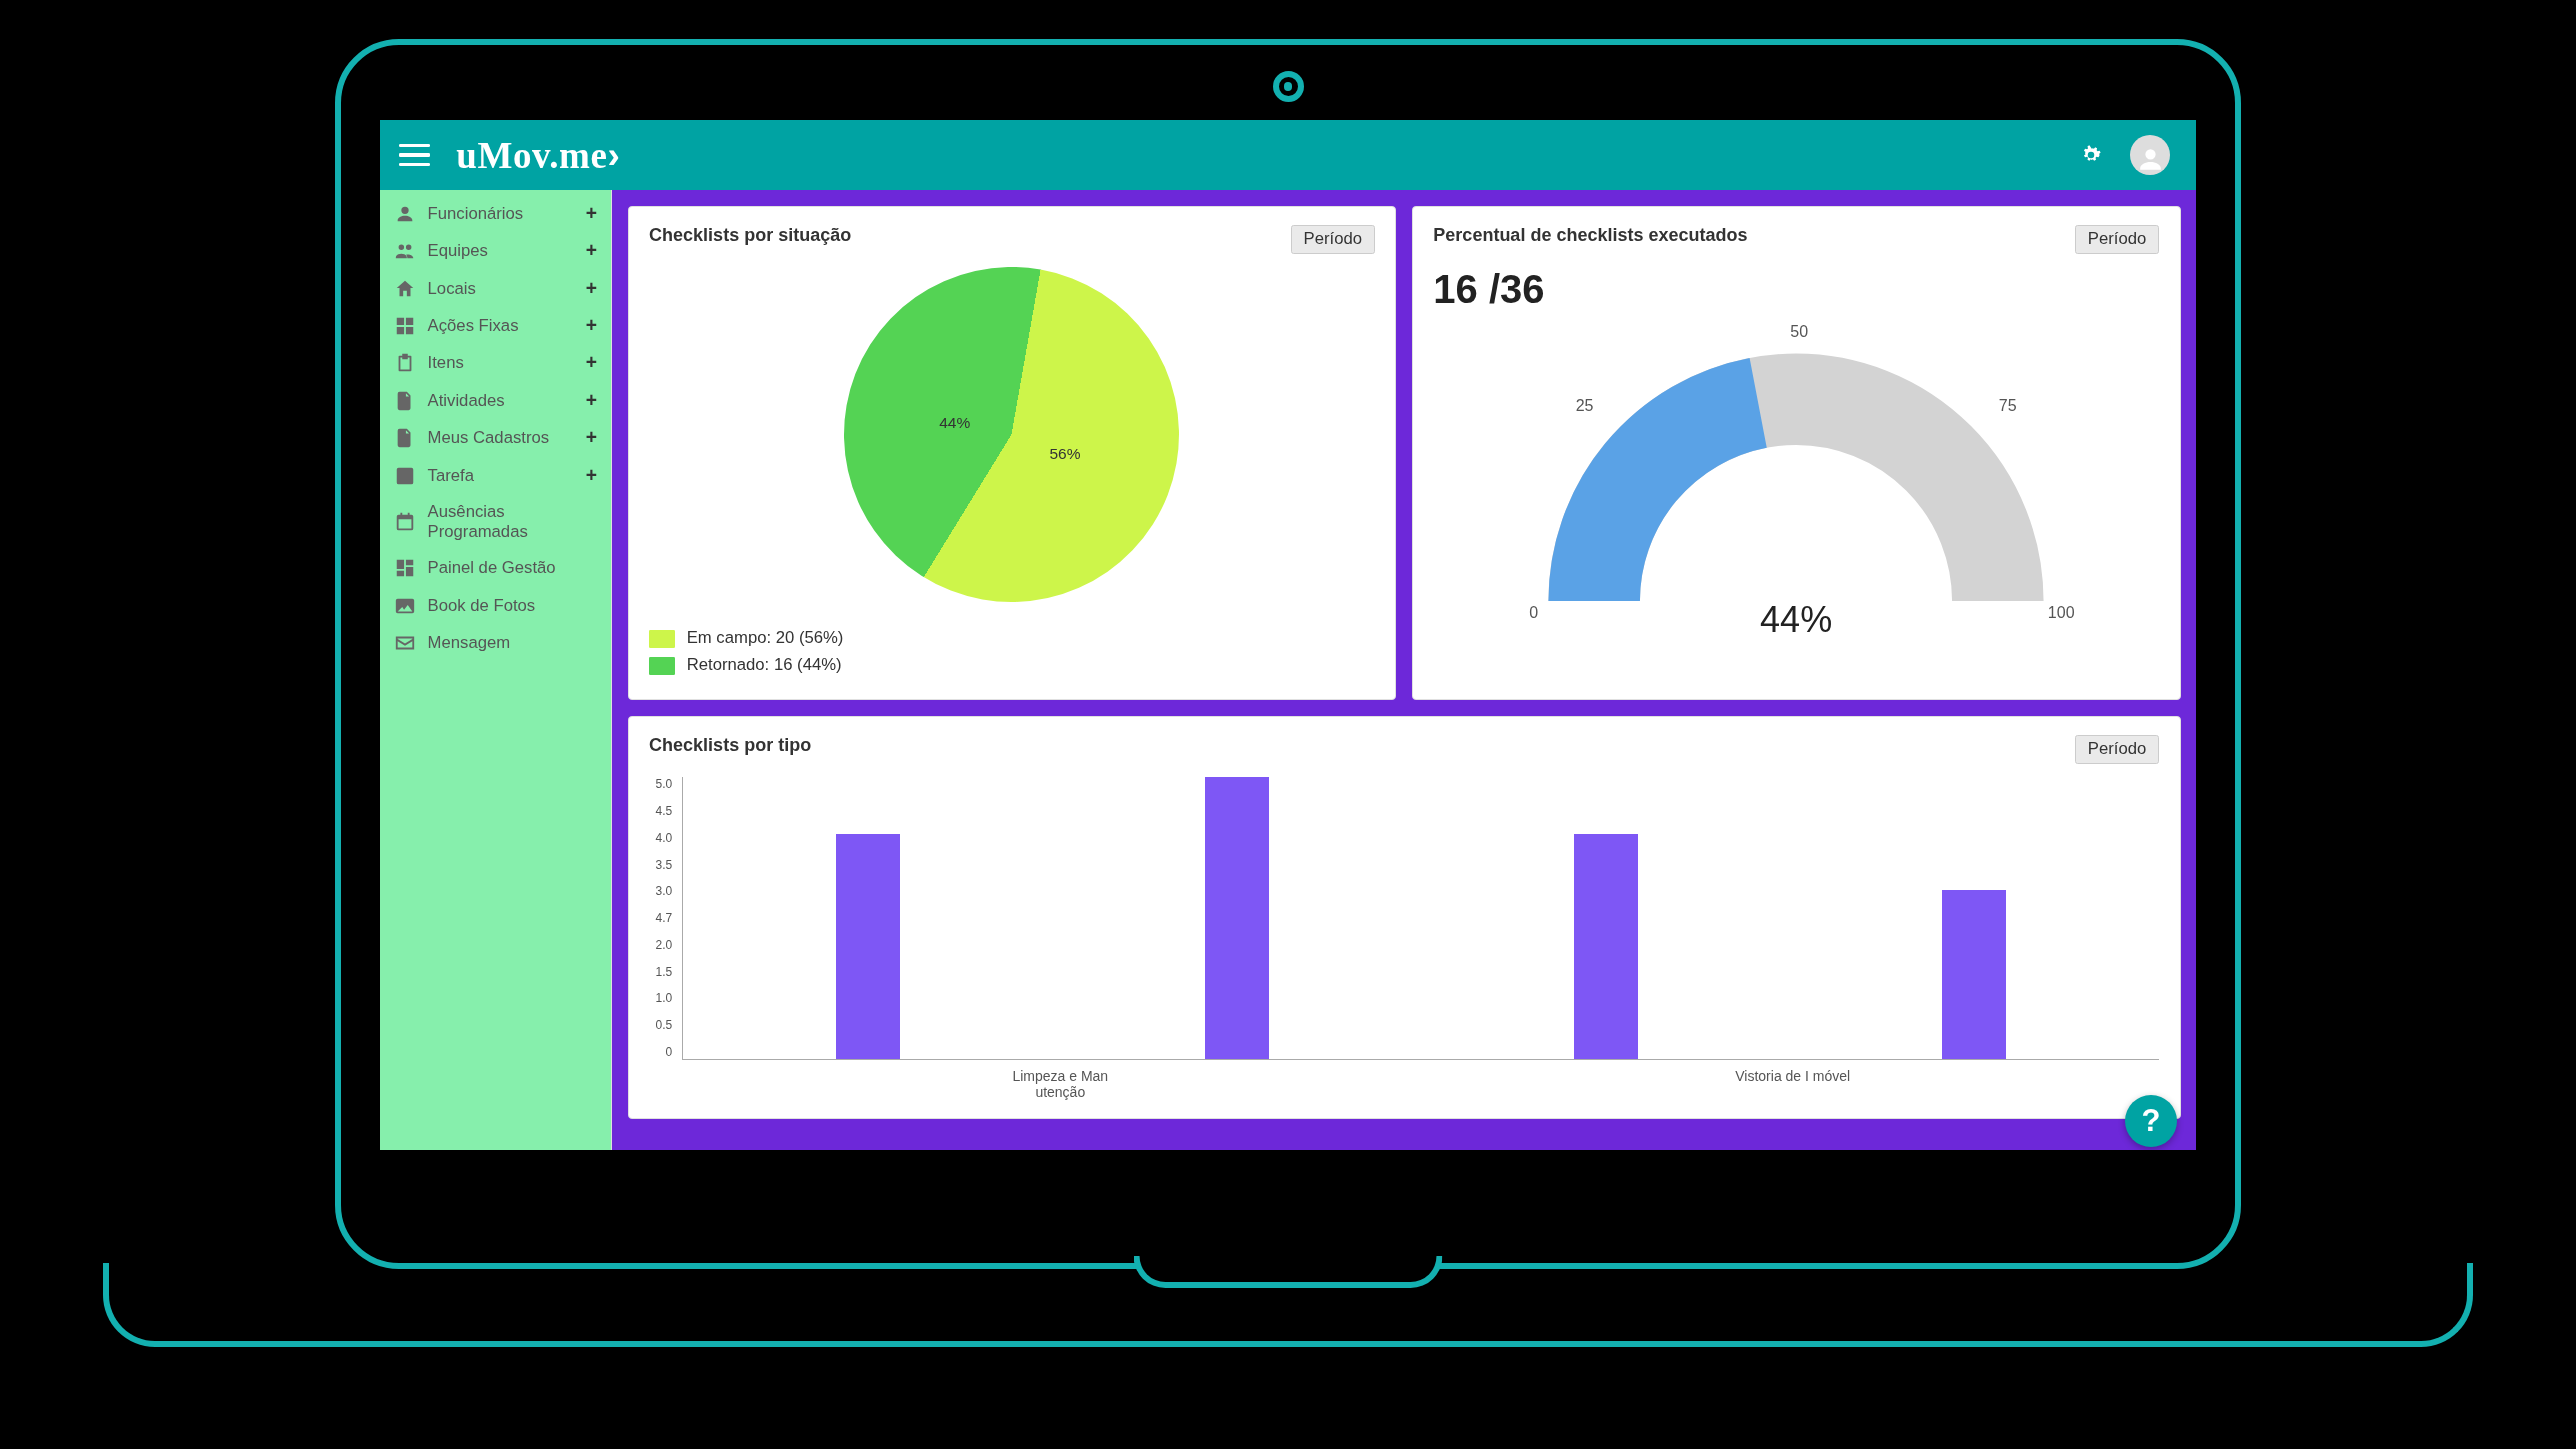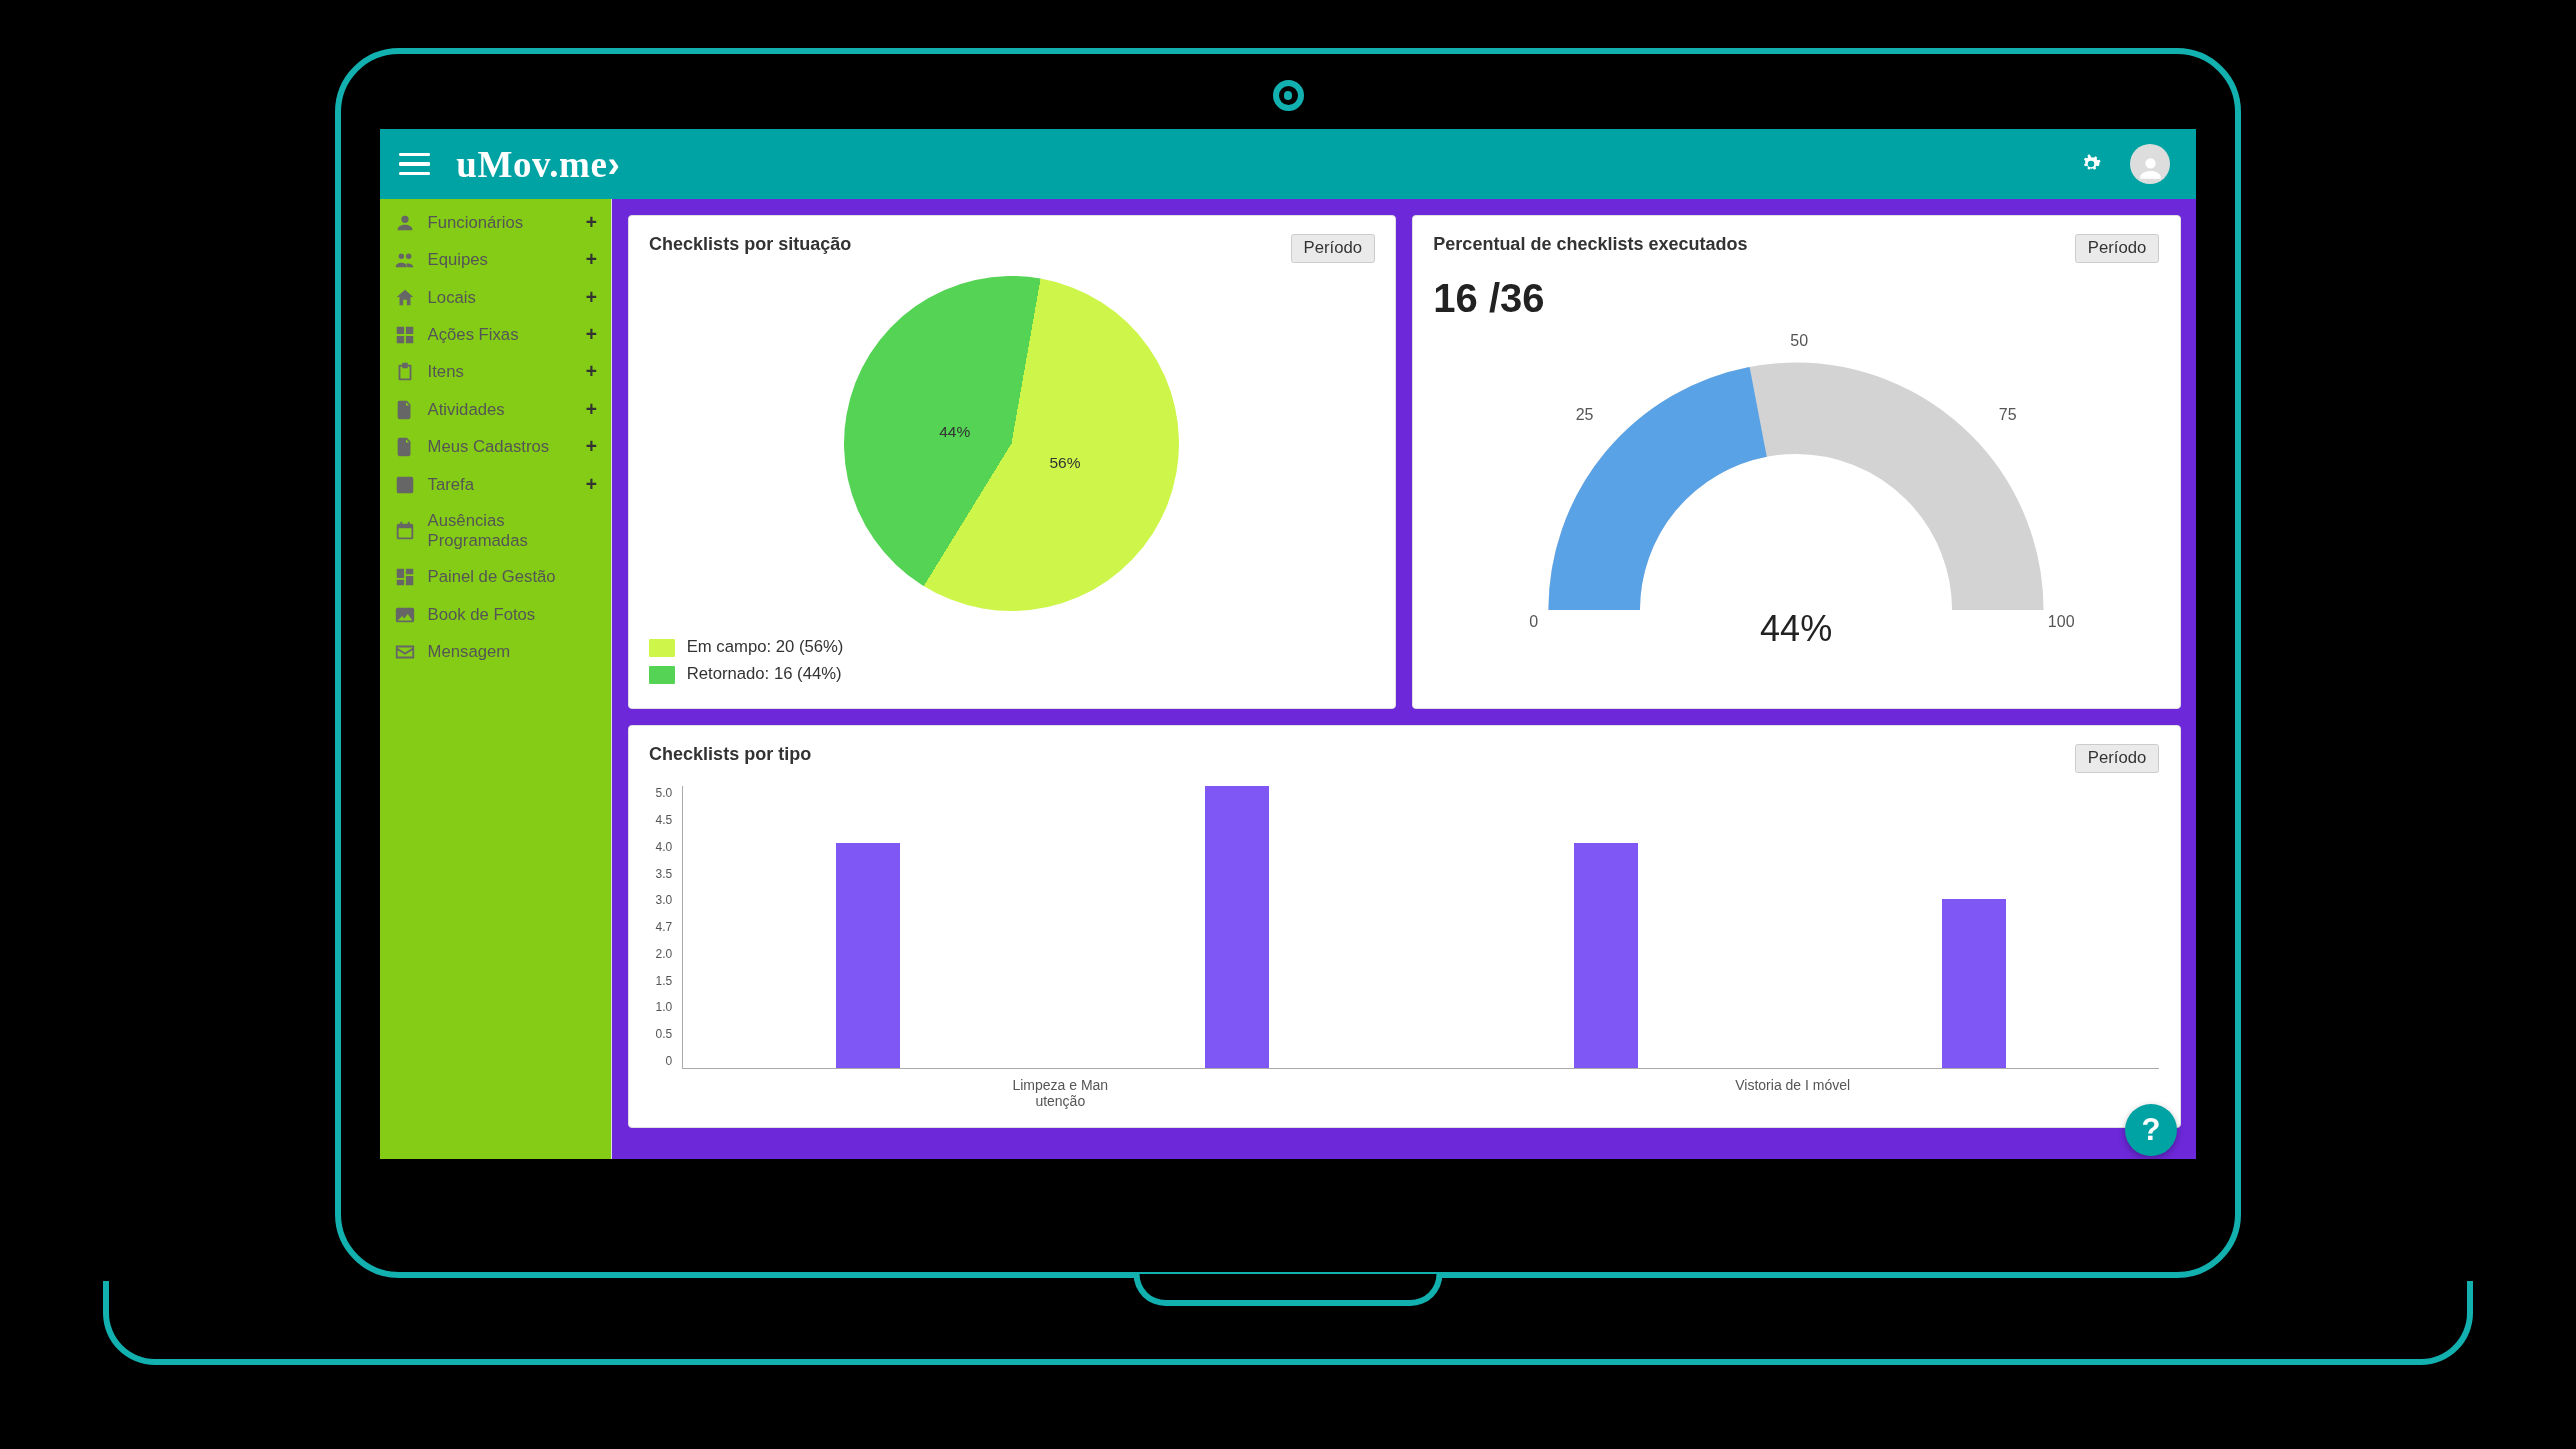--- a/index.html
+++ b/index.html
@@ -17,21 +17,21 @@
   
   .laptop {
     position: relative;
     width: 2370px;
   }
   .laptop-body {
     border: 6.4px solid #13b0b0;
     border-radius: 64px;
     width: 1906px;
     height: 1230px;
-    margin: 9px auto;
+    margin: 0 auto;
     position: relative;
     background: #000;
     padding: 26px 26px 26px 26px;
     display: flex;
     flex-direction: column;
     align-items: center;
   }
   .camera {
     width: 31px; height: 31px;
     border: 6.4px solid #13b0b0;
@@ -98,21 +98,21 @@
   .gear-icon { width: 26px; height: 26px; margin-right: 26px; cursor:pointer;}
   .avatar { width: 40px; height: 40px; background: #ddd; border-radius: 50%; display:flex; align-items:flex-end; justify-content:center; overflow:hidden; cursor:pointer;}
   .avatar svg { width: 31px; height: 31px; fill: #fff;}
 
   
   .body { display: flex; flex: 1; min-height: 0; }
 
   
   .sidebar {
     width: 232px;
-    background: #84cc16;
+    background: #86efac;
     border-right: 0.6px solid #e0e0e0;
     padding-top: 5.2px;
     flex-shrink: 0;
   }
   .nav-item {
     display: flex;
     align-items: center;
     padding: 7.7px 14px;
     font-size: 16.7px;
     color: #555;

